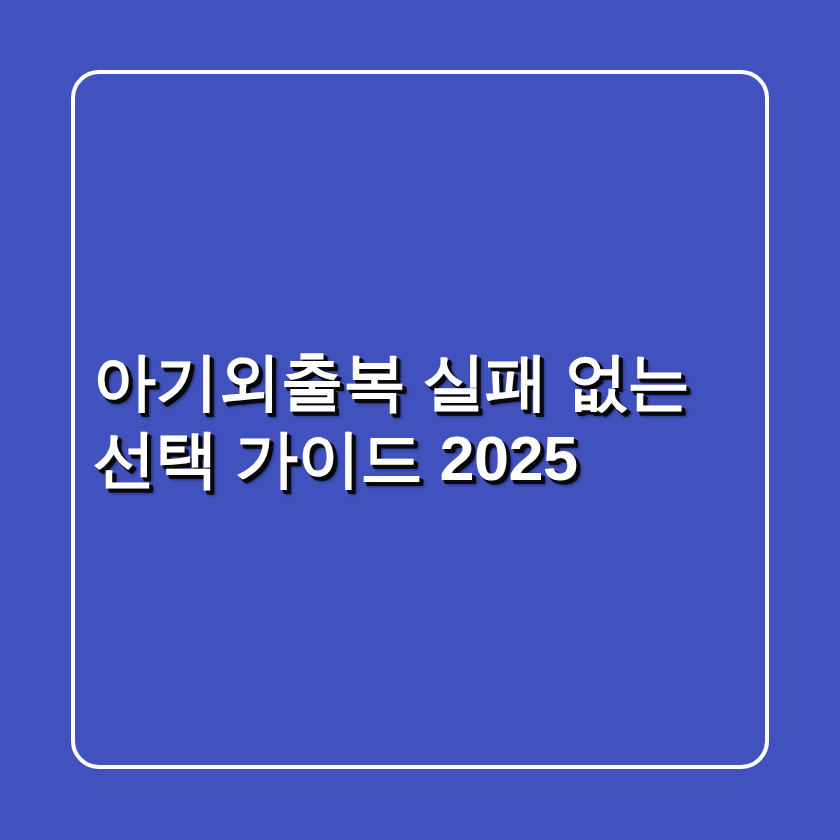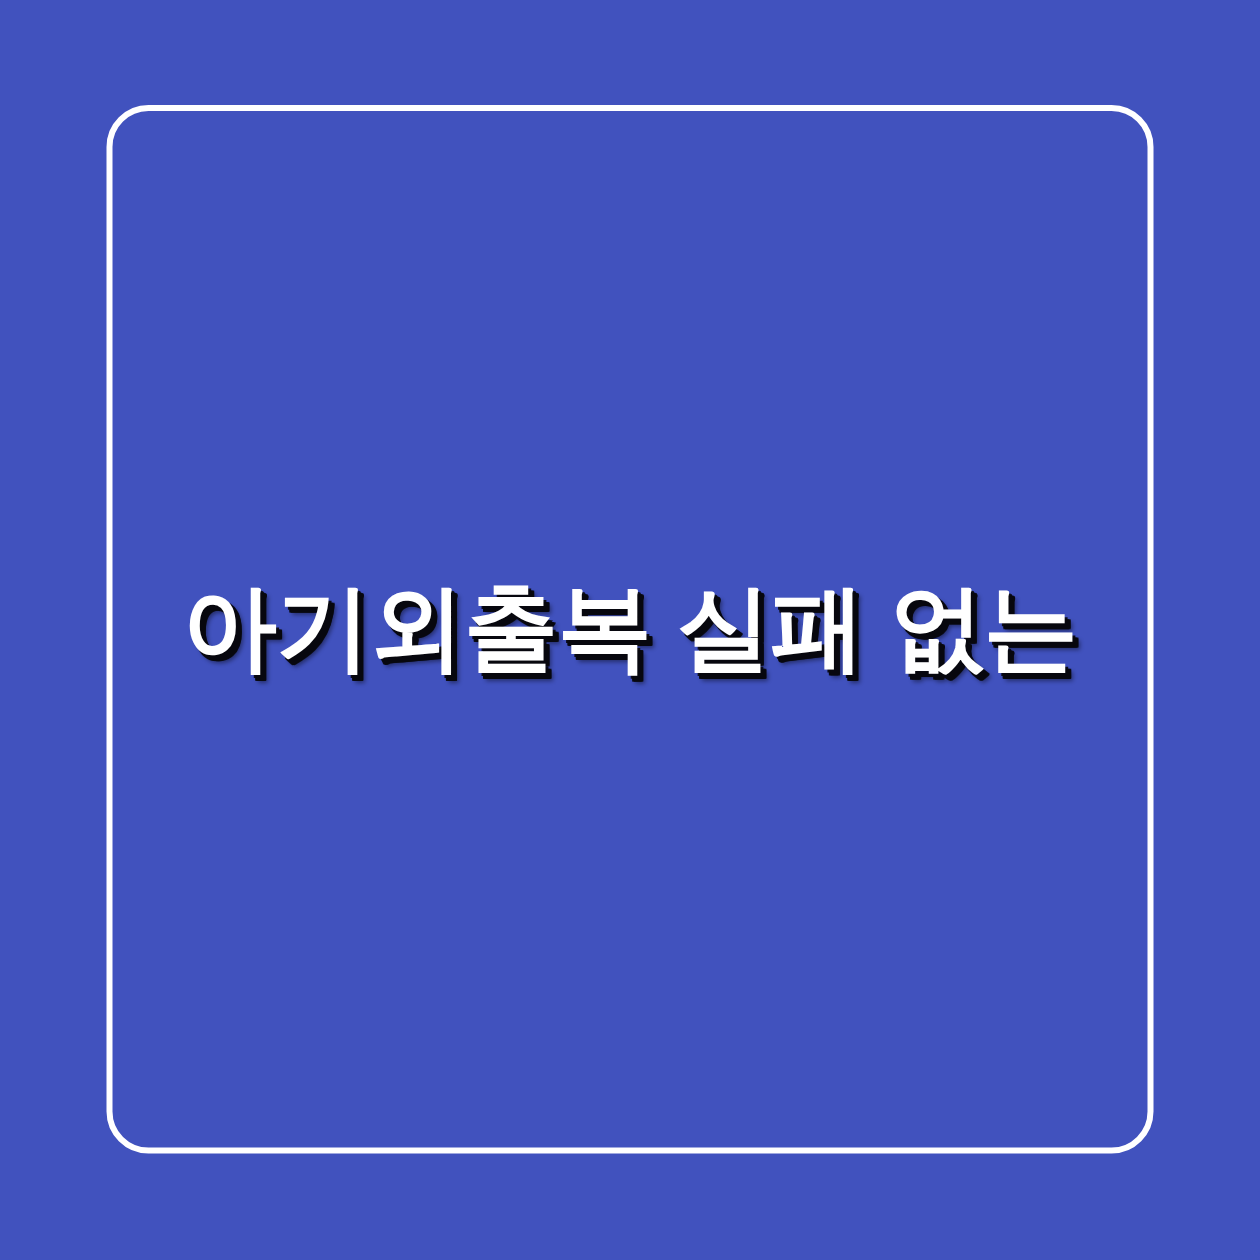--- a/index.html
+++ b/index.html
@@ -49,21 +49,21 @@
     flex-direction: column;
     align-items: center;
     justify-content: center;
     box-sizing: border-box;
     padding: 0 22px;
   }
 
   .title-line {
     display: block;
     width: 100%;
-    text-align: center;
+    text-align: left;
     color: #FFFFFF;
     font-family: "Liberation Sans", "DejaVu Sans", sans-serif;
     font-weight: 700;
     font-size: 63px;
     line-height: 77px;
     letter-spacing: -0.5px;
     white-space: nowrap;
     text-shadow:
        4px 4px 0 rgba(8, 8, 14, 0.92),
        4px 3px 0 rgba(8, 8, 14, 0.92),
@@ -78,16 +78,17 @@
 
 <div class="thumbnail-canvas">
 
   <div class="inner-frame"></div>
 
   <div class="title-block">
 
     <span class="title-line">아기외출복 실패 없는</span>
 
 
+    <span class="title-line">선택 가이드 2025</span>
 
   </div>
 
 </div>
 
 </body></html>

